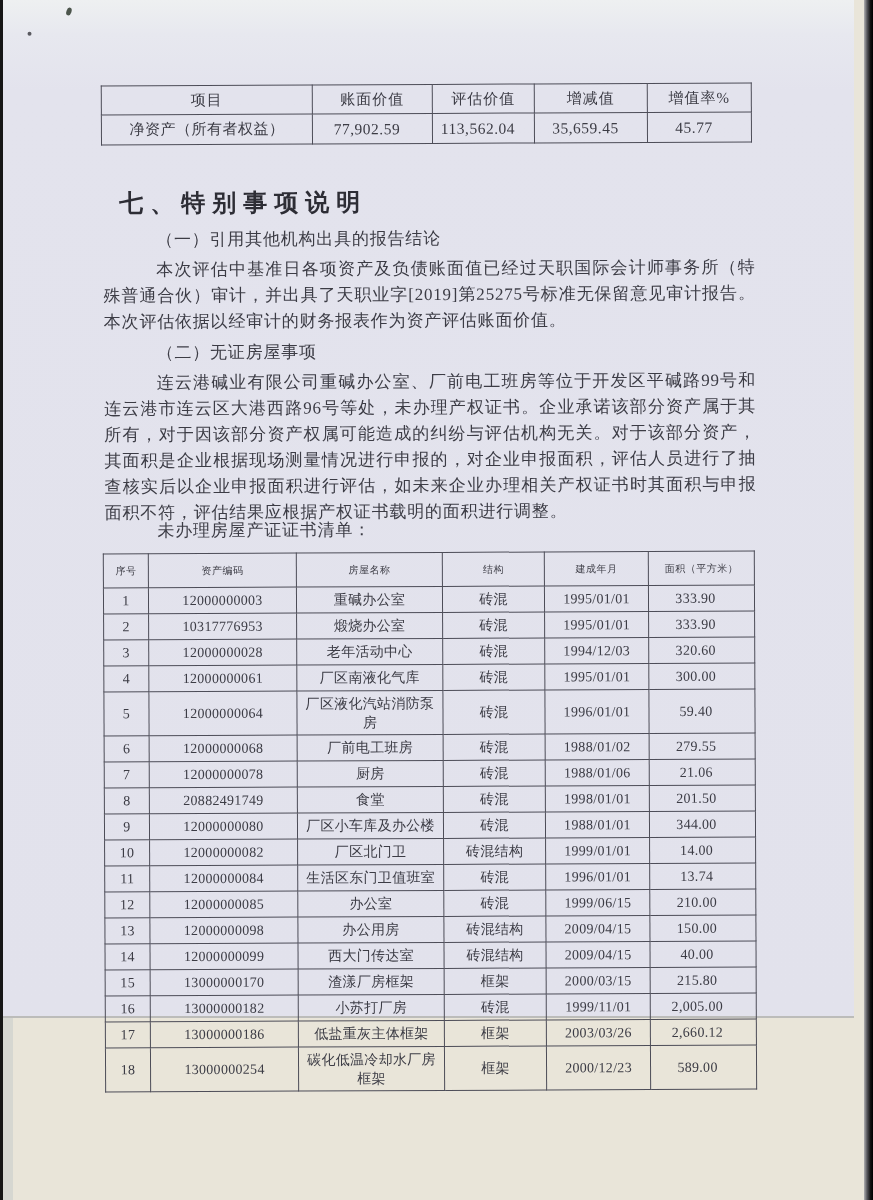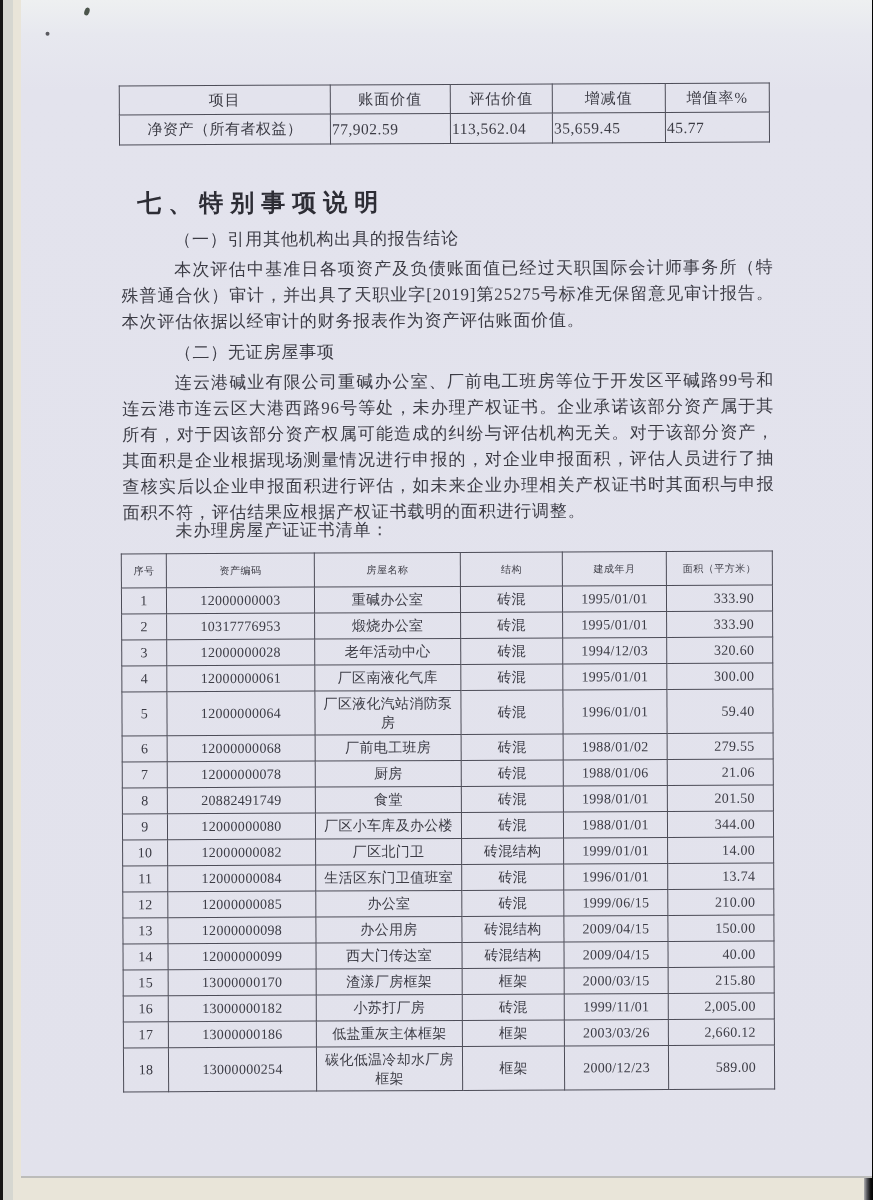--- a/index.html
+++ b/index.html
@@ -10,21 +10,21 @@
   }
   .left-edge{
     position:absolute;left:0;top:0;width:13px;height:1200px;
     background:#d6d7d1;border-left:3px solid #161616;box-sizing:border-box;
   }
   .right-edge{
     position:absolute;right:0;top:0;width:9px;height:1200px;
     background:linear-gradient(to right,#b0b0b2 0,#55555a 35%,#141414 70%,#000 100%);
   }
   .page{
-    position:absolute;left:21px;top:0;width:851px;height:1178px;
+    position:absolute;left:3px;top:0;width:851px;height:1018px;
     background:linear-gradient(to bottom,#eef0f1 0,#e7e8ef 35px,#e3e3ed 90px,#e2e2ec 100%);
     border-bottom:2px solid #bcbcba;
     box-sizing:border-box;
   }
   .content{
     position:absolute;left:0;top:0;width:851px;height:1178px;
     transform:rotate(-0.25deg);transform-origin:420px 600px;
     color:#3c3c45;
   }
   .speck{position:absolute;border-radius:50%;}
@@ -32,21 +32,21 @@
   .s2{left:27px;top:30px;width:4px;height:4px;background:#5a5a60;}
 
   table{border-collapse:collapse;table-layout:fixed;}
   td,th{border:1px solid #4d4d58;overflow:hidden;vertical-align:middle;
         font-weight:normal;color:#3c3c45;}
 
   
   .t1{position:absolute;left:100px;top:84px;width:650px;font-size:15px;}
   .t1 th{height:26px;text-align:center;letter-spacing:1px;}
   .t1 td{height:27px;text-align:center;letter-spacing:0.5px;margin-left:48px;}
-  .t1 td.num{text-align:left;padding-right:12px;font-size:15.5px;}
+  .t1 td.num{text-align:center;padding-right:12px;font-size:15.5px;}
 
   
   .heading{
     position:absolute;left:118px;top:186px;margin:0;
     font-family:"Liberation Sans","DejaVu Sans",sans-serif;
     font-size:24px;font-weight:700;letter-spacing:7px;color:#2d2d35;
   }
   .text-block{position:absolute;left:102px;top:226px;width:652px;}
   .text-block p{margin:0;line-height:26px;font-size:17px;letter-spacing:0.8px;
     text-align:justify;text-justify:inter-ideograph;text-indent:3.1em;}
@@ -55,21 +55,21 @@
   .caption{
     position:absolute;left:102px;top:517px;margin:0;width:652px;
     font-size:17px;letter-spacing:0.8px;text-indent:3.1em;line-height:26px;
   }
 
   
   .t2{position:absolute;left:100px;top:552px;width:651px;font-size:14px;}
   .t2 th{height:31px;text-align:center;font-size:10px;letter-spacing:0.5px;}
   .t2 td{height:25px;text-align:center;padding:0 6px;letter-spacing:0.3px;}
   .t2 tr.tall td{height:43px;}
-  .t2 td.num{text-align:right;padding-right:18px;}
+  .t2 td.num{padding-right:18px;}
   .t2 td.name{line-height:19px;}
 </style>
 </head>
 <body>
 
 <div class="left-edge"></div>
 <div class="right-edge"></div>
 
 <div class="page">
   <div class="content">

